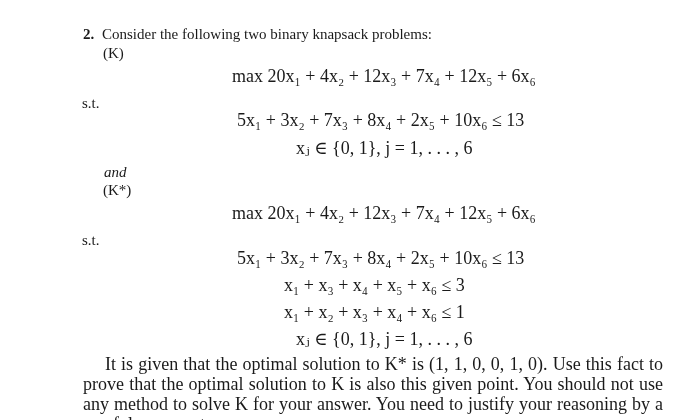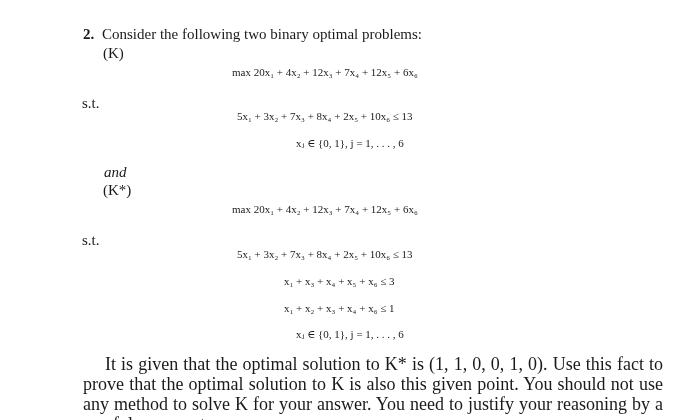--- a/index.html
+++ b/index.html
@@ -1,29 +1,29 @@
 <!DOCTYPE html>
 <html><head>
 <meta charset="utf-8">
 <style>
   html, body { margin:0; padding:0; background:#ffffff; }
   body { width:700px; height:420px; position:relative; overflow:hidden;
          font-family:"Liberation Serif","DejaVu Serif",serif; color:#1a1a1a; }
   .abs { position:absolute; white-space:nowrap; }
   .txt { font-size:15px; }
-  .math { font-size:11px; }
+  .math { font-size:18px; }
   .para { position:absolute; left:83px; width:580px; font-size:18px; line-height:20px; text-align:justify; }
   .bold { font-weight:bold; }
 </style>
 </head>
 <body>
 
 <div>
   <span class="abs txt bold" style="left:83px; top:26px;">2.</span>
-  <span class="abs txt" style="left:102px; top:26px;">Consider the following two binary optimal problems:</span>
+  <span class="abs txt" style="left:102px; top:26px;">Consider the following two binary knapsack problems:</span>
 
   <span class="abs txt" style="left:103px; top:45px;">(K)</span>
   <span class="abs math" style="left:232px; top:66px;">max 20x₁ + 4x₂ + 12x₃ + 7x₄ + 12x₅ + 6x₆</span>
   <span class="abs txt" style="left:82px; top:95px;">s.t.</span>
   <span class="abs math" style="left:237px; top:110px;">5x₁ + 3x₂ + 7x₃ + 8x₄ + 2x₅ + 10x₆ ≤ 13</span>
   <span class="abs math" style="left:296px; top:137px;">xⱼ ∈ {0, 1}, j = 1, . . . , 6</span>
 
   <span class="abs txt" style="left:104px; top:164px;font-style:italic;">and</span>
   <span class="abs txt" style="left:103px; top:182px;">(K*)</span>
   <span class="abs math" style="left:232px; top:203px;">max 20x₁ + 4x₂ + 12x₃ + 7x₄ + 12x₅ + 6x₆</span>

